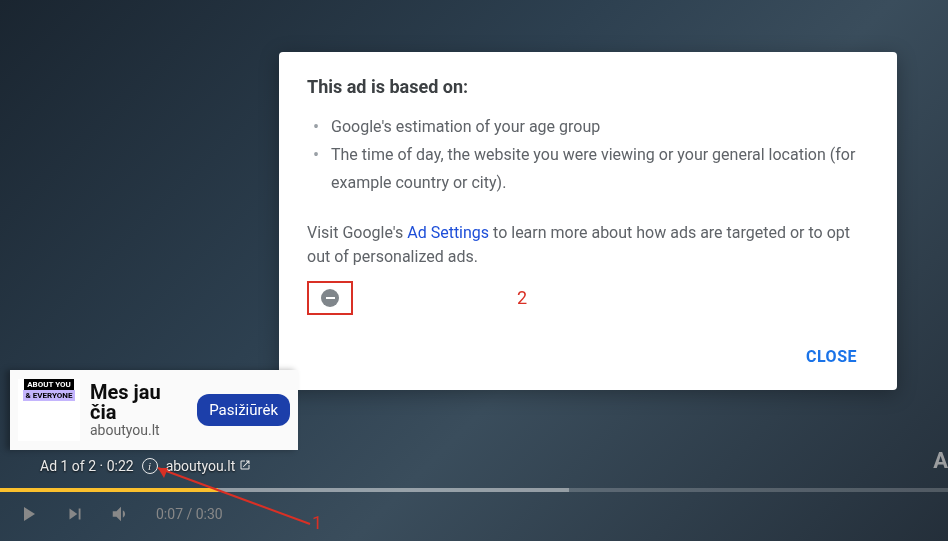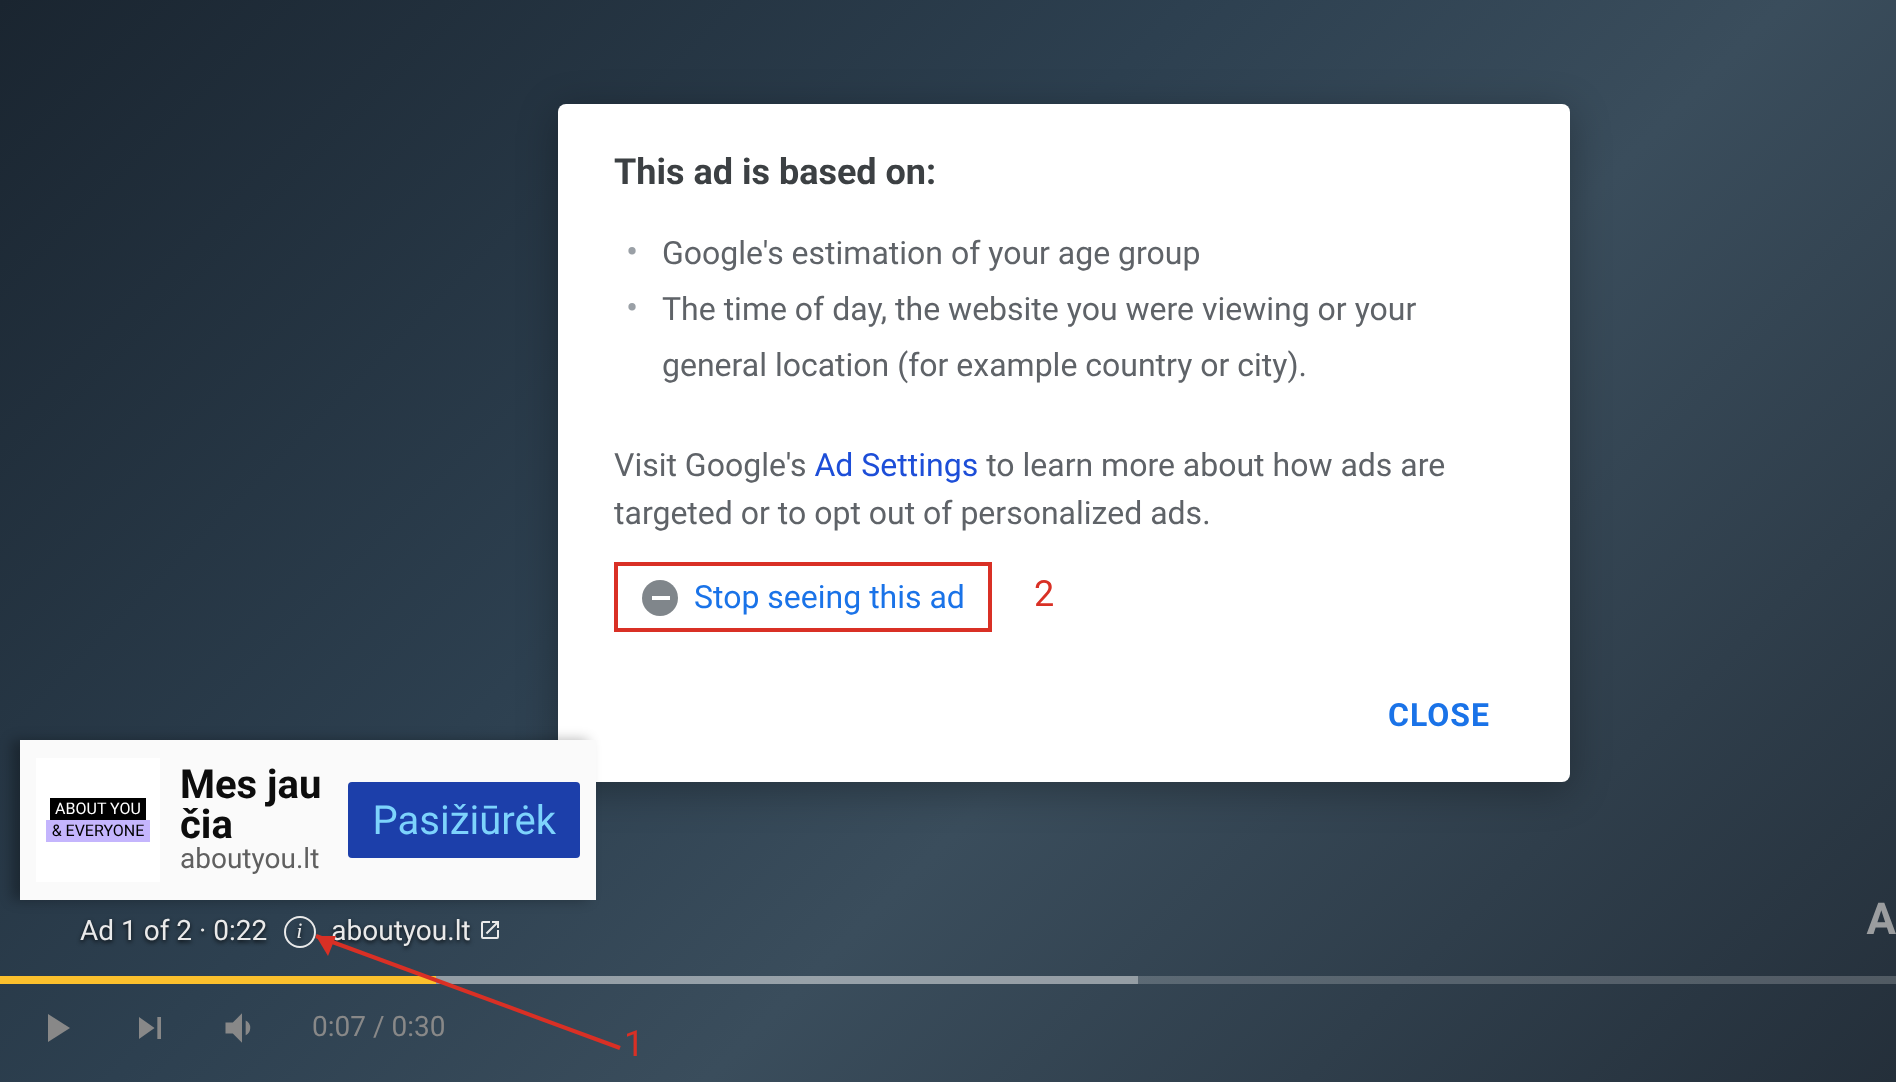--- a/index.html
+++ b/index.html
@@ -22,21 +22,21 @@
       width: 100%;
       height: 100%;
       background: linear-gradient(135deg, #1a2530 0%, #2d4050 40%, #3a4d5c 60%, #242f3a 100%);
     }
     
     
     .dialog {
       position: absolute;
       top: 52px;
       left: 279px;
-      width: 506px;
+      width: 618px;
       background: #fff;
       border-radius: 4px;
       padding: 24px 28px 16px 28px;
       box-shadow: 0 4px 20px rgba(0,0,0,0.3);
     }
     
     .dialog-title {
       font-size: 18px;
       font-weight: 700;
       color: #3c4043;
@@ -146,24 +146,24 @@
       gap: 10px;
       box-shadow: -4px 0 6px rgba(0,0,0,0.3);
     }
     
     .ad-thumb {
       width: 62px;
       height: 62px;
       background: #fff;
       display: flex;
       flex-direction: column;
-      justify-content: center;
+      justify-content: flex-start;
       align-items: center;
       font-size: 8px;
-      font-weight: 400;
+      font-weight: 700;
     }
     
     .ad-thumb-top {
       background: #000;
       color: #fff;
       padding: 1px 3px;
     }
     
     .ad-thumb-bottom {
       background: #c4b5fd;
@@ -182,24 +182,24 @@
       line-height: 20px;
     }
     
     .ad-domain {
       font-size: 14px;
       color: #606060;
     }
     
     .ad-cta {
       background: #1c3faa;
-      color: #7dd3fc;
-      font-size: 20px;
+      color: #ffffff;
+      font-size: 15px;
       padding: 7px 12px;
-      border-radius: 2px;
+      border-radius: 12px;
       cursor: pointer;
     }
     
     
     .ad-status {
       position: absolute;
       top: 458px;
       left: 20px;
       color: #eaeaea;
       font-size: 14px;
@@ -321,21 +321,20 @@
     <li>Google's estimation of your age group</li>
     <li>The time of day, the website you were viewing or your general location (for example country or city).</li>
   </ul>
   <div class="visit-line">
     <span>Visit Google's </span><span class="link">Ad Settings</span><span> to learn more about how ads are targeted or to opt out of personalized ads.</span>
   </div>
   <div style="position:relative; display:inline-block;">
     <span class="highlight-box">
       <span class="stop-seeing">
         <span class="minus-icon"></span>
-        <span>Stop seeing this ad</span>
       </span>
     </span>
     <span class="annotation-2" style="left: 210px; top: 6px;">2</span>
   </div>
   <div class="dialog-actions">
     <span class="close-btn">CLOSE</span>
   </div>
 </div>
 
 <div class="ad-card">

